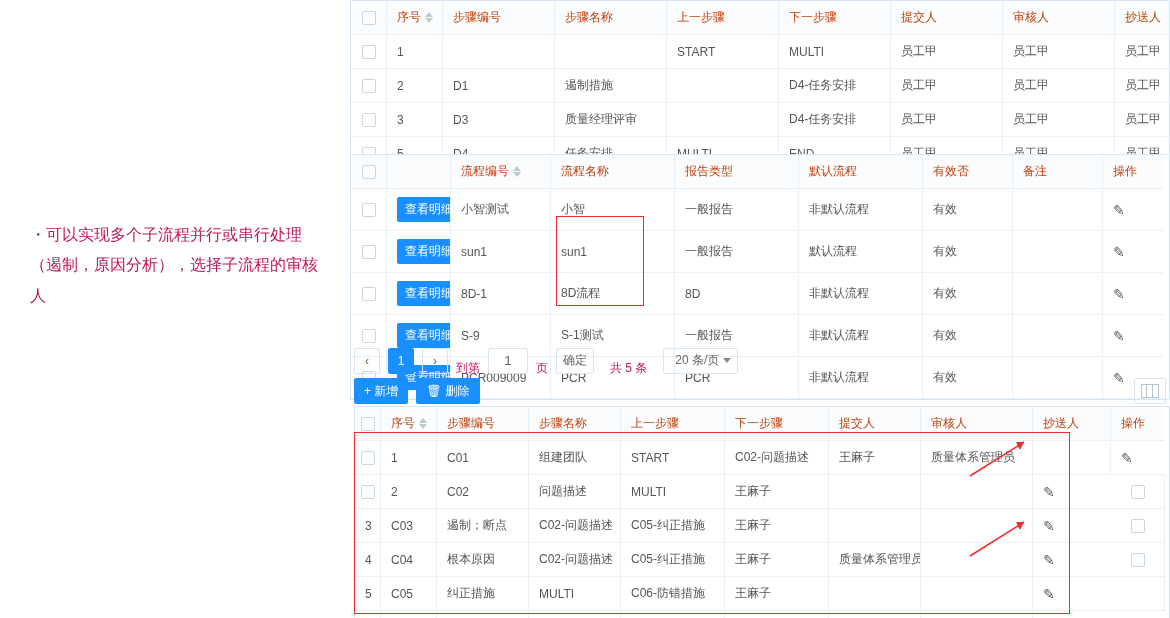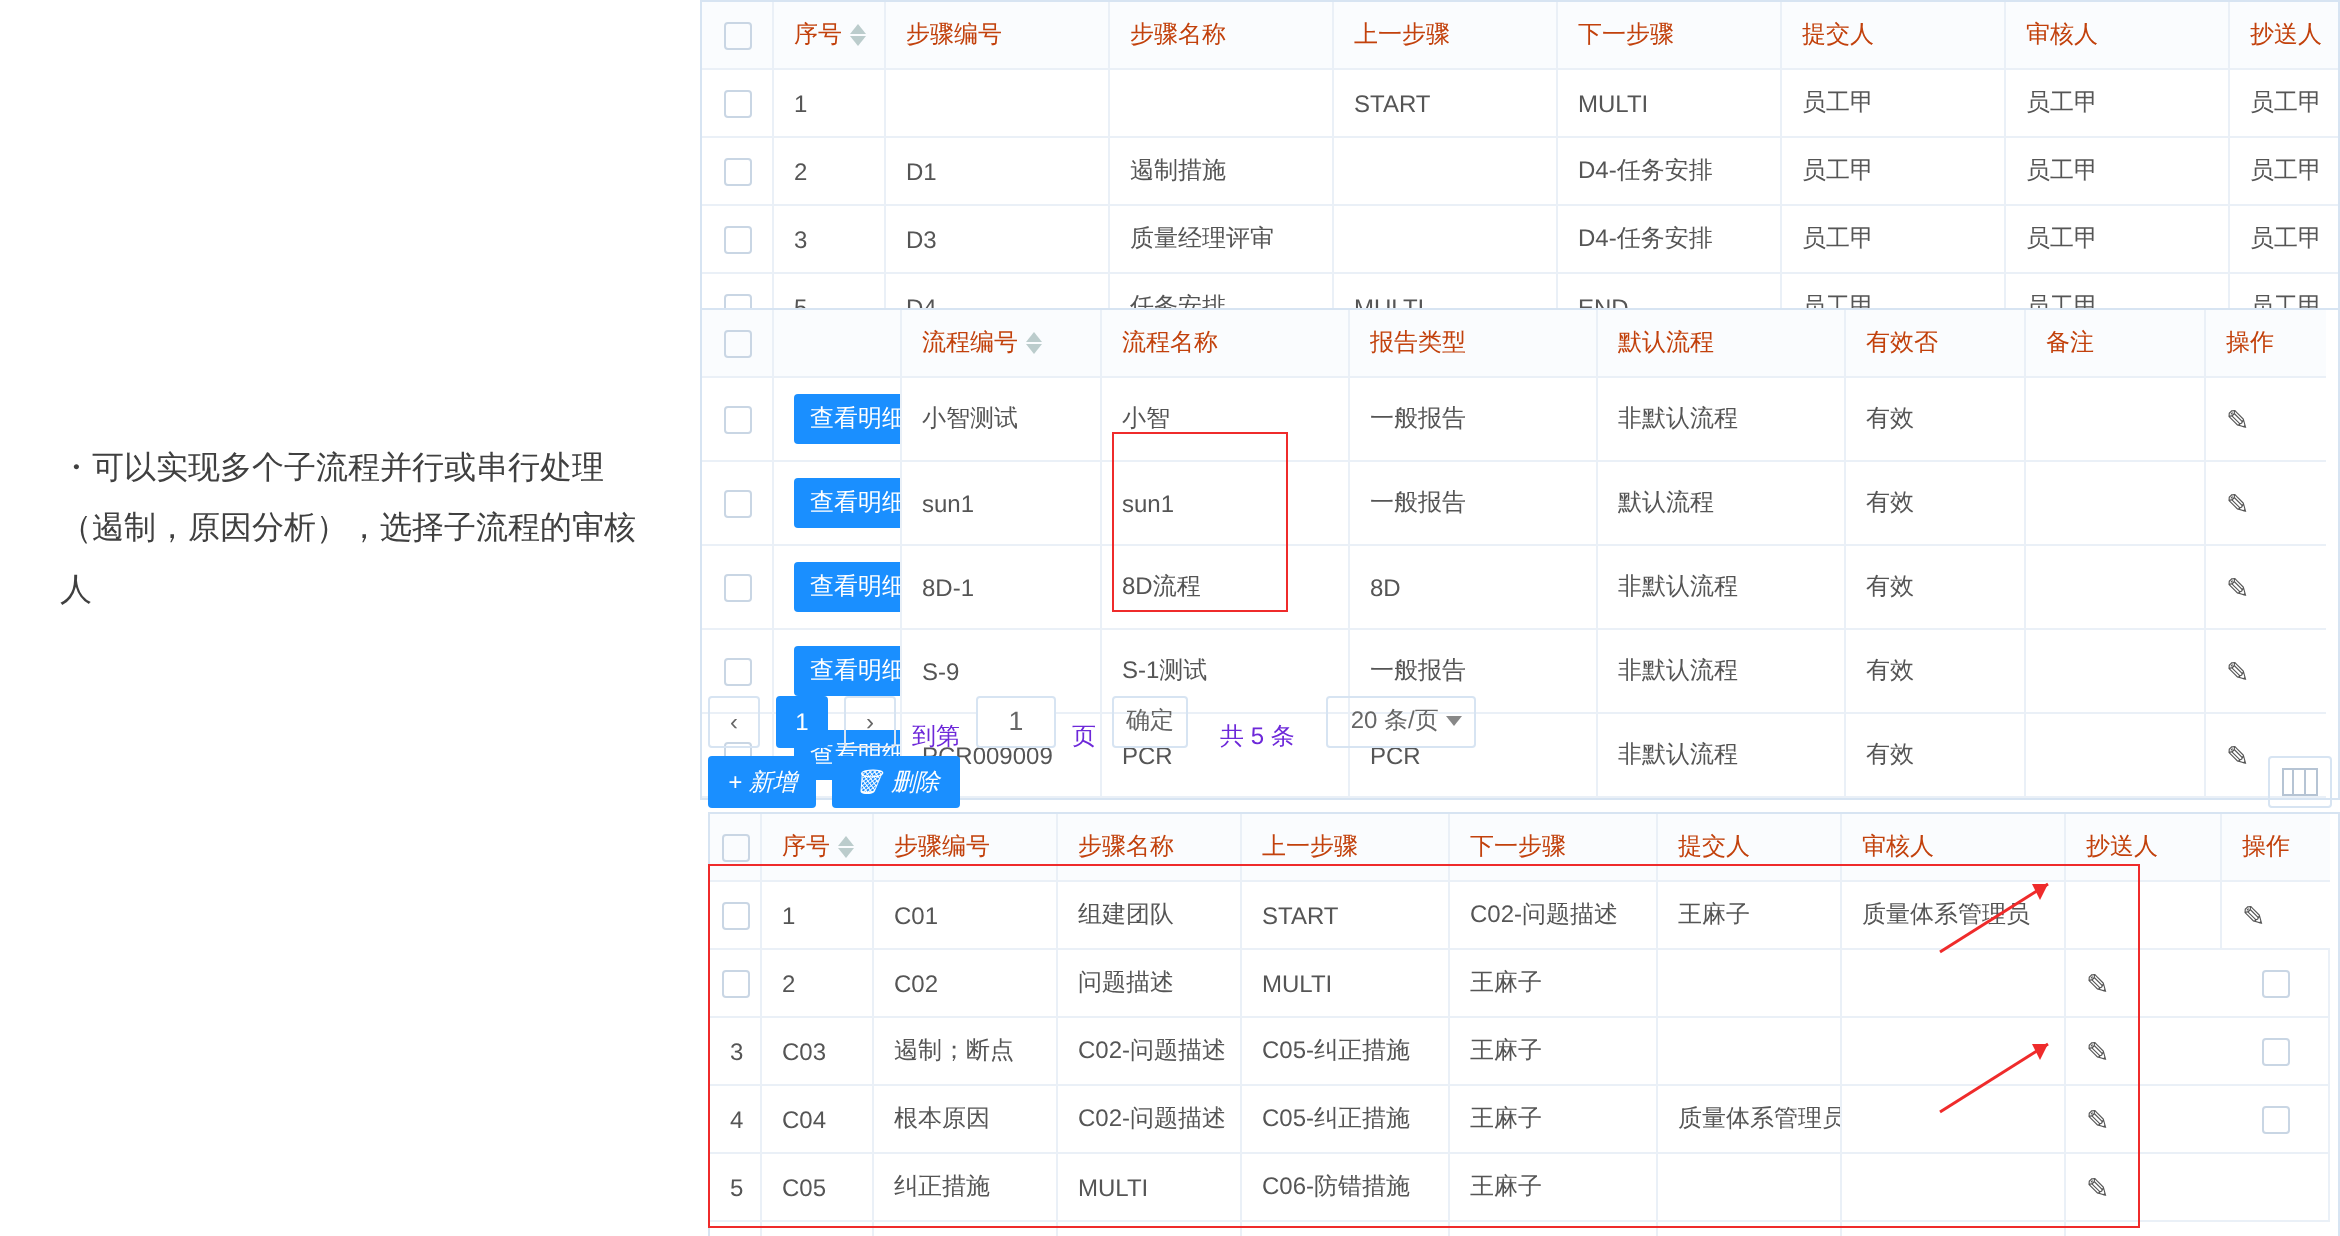--- a/index.html
+++ b/index.html
@@ -1,19 +1,19 @@
 <!DOCTYPE html>
 <html><head>
 <meta charset="utf-8">
 <style>
   * { box-sizing: border-box; margin: 0; padding: 0; }
   body { font-family: -apple-system, "PingFang SC", "Microsoft YaHei", sans-serif; font-size: 12px; color: #333; background: #fff; }
   .page { width: 1170px; height: 618px; position: relative; display: flex; }
   .left-notes { width: 350px; padding: 220px 30px 0 30px; }
-  .left-notes p { font-size: 16px; line-height: 1.9; color: #404040; margin-bottom: 6px; }
+  .left-notes p { font-size: 16px; line-height: 1.9; color: #be185d; margin-bottom: 6px; }
   .right-panel { flex: 1; position: relative; }
 
   
   .tbl-wrap { border: 1px solid #d7e4f2; background: #fff; overflow: hidden; }
   .tbl { display: grid; }
   .cell { border-bottom: 1px solid #eaf0f7; border-right: 1px solid #eaf0f7; padding: 8px 6px 8px 10px; display: flex; align-items: center; color: #555; white-space: nowrap; overflow: hidden; text-overflow: ellipsis; }
   .cell.hdr { background: #fafcfe; color: #c2410c; font-weight: 500; }
   .cell.last-col { border-right: none; }
   .chkbox-cell { justify-content: center; padding: 8px 4px; }
   .chk { width: 14px; height: 14px; border: 1px solid #c9d6e4; border-radius: 2px; display: inline-block; }
@@ -25,35 +25,35 @@
 
   
   #tbl1 { position: absolute; left: 0; top: 0; right: 0; }
   #tbl1 .tbl { grid-template-columns: 36px 56px 112px 112px 112px 112px 112px 112px 86px; }
 
   #tbl2 { position: absolute; left: 0; top: 154px; right: 0; }
   #tbl2 .tbl { grid-template-columns: 36px 64px 100px 124px 124px 124px 90px 90px 60px; }
 
   #pager { position: absolute; left: 4px; top: 344px; right: 0; display: flex; align-items: center; gap: 8px; }
 
-  #toolbar { position: absolute; left: 4px; top: 378px; right: 0; display: flex; align-items: center; justify-content: space-between; font-style: italic; }
+  #toolbar { position: absolute; left: 4px; top: 378px; right: 0; display: flex; align-items: center; justify-content: space-between; }
 
   #tbl3 { position: absolute; left: 4px; top: 406px; right: 0; border: 1px solid #d7e4f2; }
   #tbl3 .tbl { grid-template-columns: 26px 56px 92px 92px 104px 104px 92px 112px 78px 54px; }
 
   .tag-btn { background: #1a8fff; color: #fff; padding: 4px 8px; border-radius: 2px; font-size: 12px; cursor: pointer; }
 
   
   .pg-box { border: 1px solid #d7e4f2; height: 26px; min-width: 26px; display: inline-flex; align-items: center; justify-content: center; border-radius: 2px; padding: 0 6px; color: #666; }
   .pg-active { background: #1a8fff; color: #fff; border-color: #1a8fff; }
   .pg-input { width: 40px; text-align: center; }
   .pg-btn { cursor: pointer; }
   .pg-select { cursor: pointer; padding-left: 11px; }
   .caret-d { display:inline-block; margin-left:4px; width:0;height:0;border-left:4px solid transparent;border-right:4px solid transparent;border-top:5px solid #888;}
-  .pg-text { color:#6d28d9;margin-top:16px; }
+  .pg-text { color:#be185d;margin-top:16px; }
 
   
   .btn { height: 26px; display: inline-flex; align-items: center; padding: 0 10px; border-radius: 2px; color: #fff; cursor: pointer; font-size: 12px; gap:4px;}
   .btn-primary { background: #1a8fff; }
   .btn-danger { background: #1a8fff; }
   .icon-cols { width:18px; height:14px; border:1px solid #b6c4d4; display:grid; grid-template-columns:1fr 1fr 1fr; }
   .icon-cols span { border-right:1px solid #b6c4d4; }
   .icon-cols span:last-child{border:none;}
   .pencil { font-size:14px; color:#555; cursor:pointer; display:inline-block;}
 

